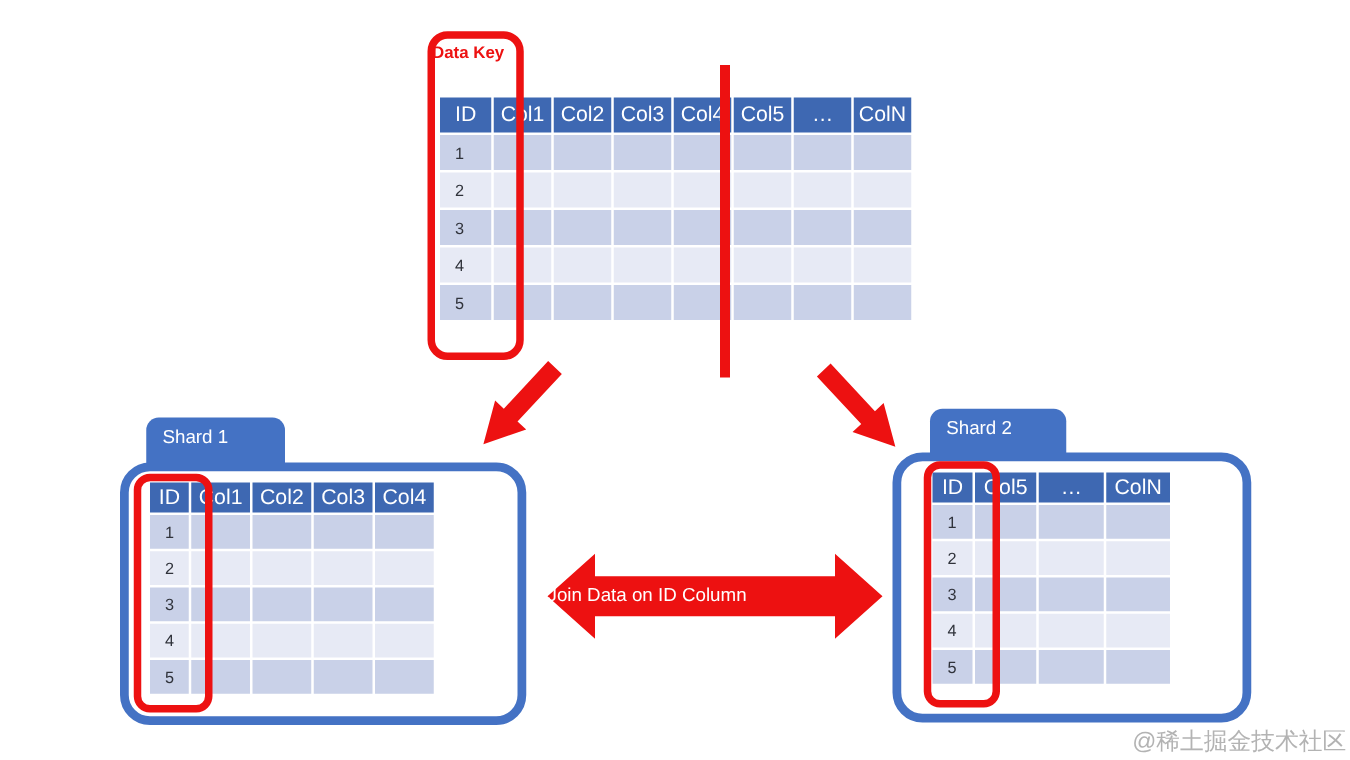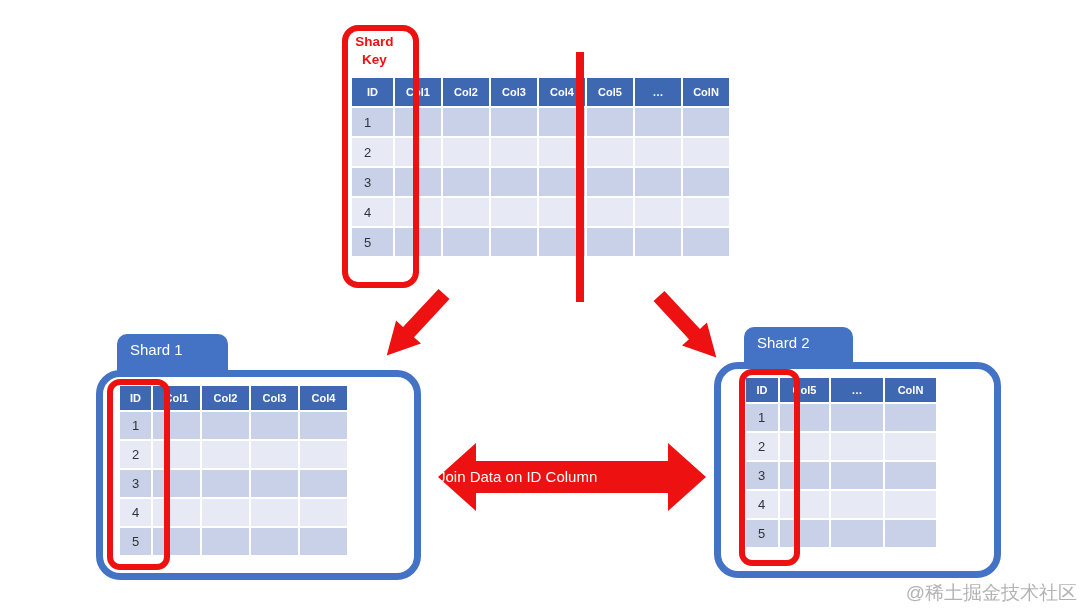--- a/index.html
+++ b/index.html
@@ -7,22 +7,22 @@
     position:relative; width:1080px; height:608px; overflow:hidden;
     background:#ffffff;
     font-family:"Liberation Sans", sans-serif;
   }
   
   table.data-tbl {
     position:absolute; border-collapse:separate; border-spacing:2px;
     table-layout:fixed;
   }
   table.data-tbl th {
-    background:var(--header_blue); color:#fff; font-weight:bold;
-    font-size:11px; text-align:center; padding:0;
+    background:var(--header_blue); color:#fff; font-weight:normal;
+    font-size:17px; text-align:center; padding:0;
   }
   table.data-tbl td { padding:0 0 0 12px; font-size:13px; color:#30333b; text-align:left; }
   table.data-tbl tbody tr:nth-child(odd) td { background:var(--row_odd); }
   table.data-tbl tbody tr:nth-child(even) td { background:var(--row_even); }
 
   .tbl-main { left:350px; top:76px; }
   .tbl-main th { height:28px; width:46px; }
   .tbl-main th:first-child { width:41px; }
   .tbl-main td { height:28px; }
 
@@ -147,21 +147,21 @@
           <td></td>
           <td></td>
           <td></td>
           <td></td>
           <td></td>
         </tr>
       </tbody>
     </table>
 
   <div class="key-rect" id="shard-key-rect"></div>
-  <div id="shard-key-label">Shard Key</div>
+  <div id="shard-key-label">Data Key</div>
 
   <div class="folder-tab" id="shard1-tab">
     <span>Shard 1</span>
   </div>
   <div class="folder-body" id="shard1-body"></div>
   <table class="data-tbl tbl-s1">
       <thead>
         <tr>
           <th>ID</th>
           <th>Col1</th>

